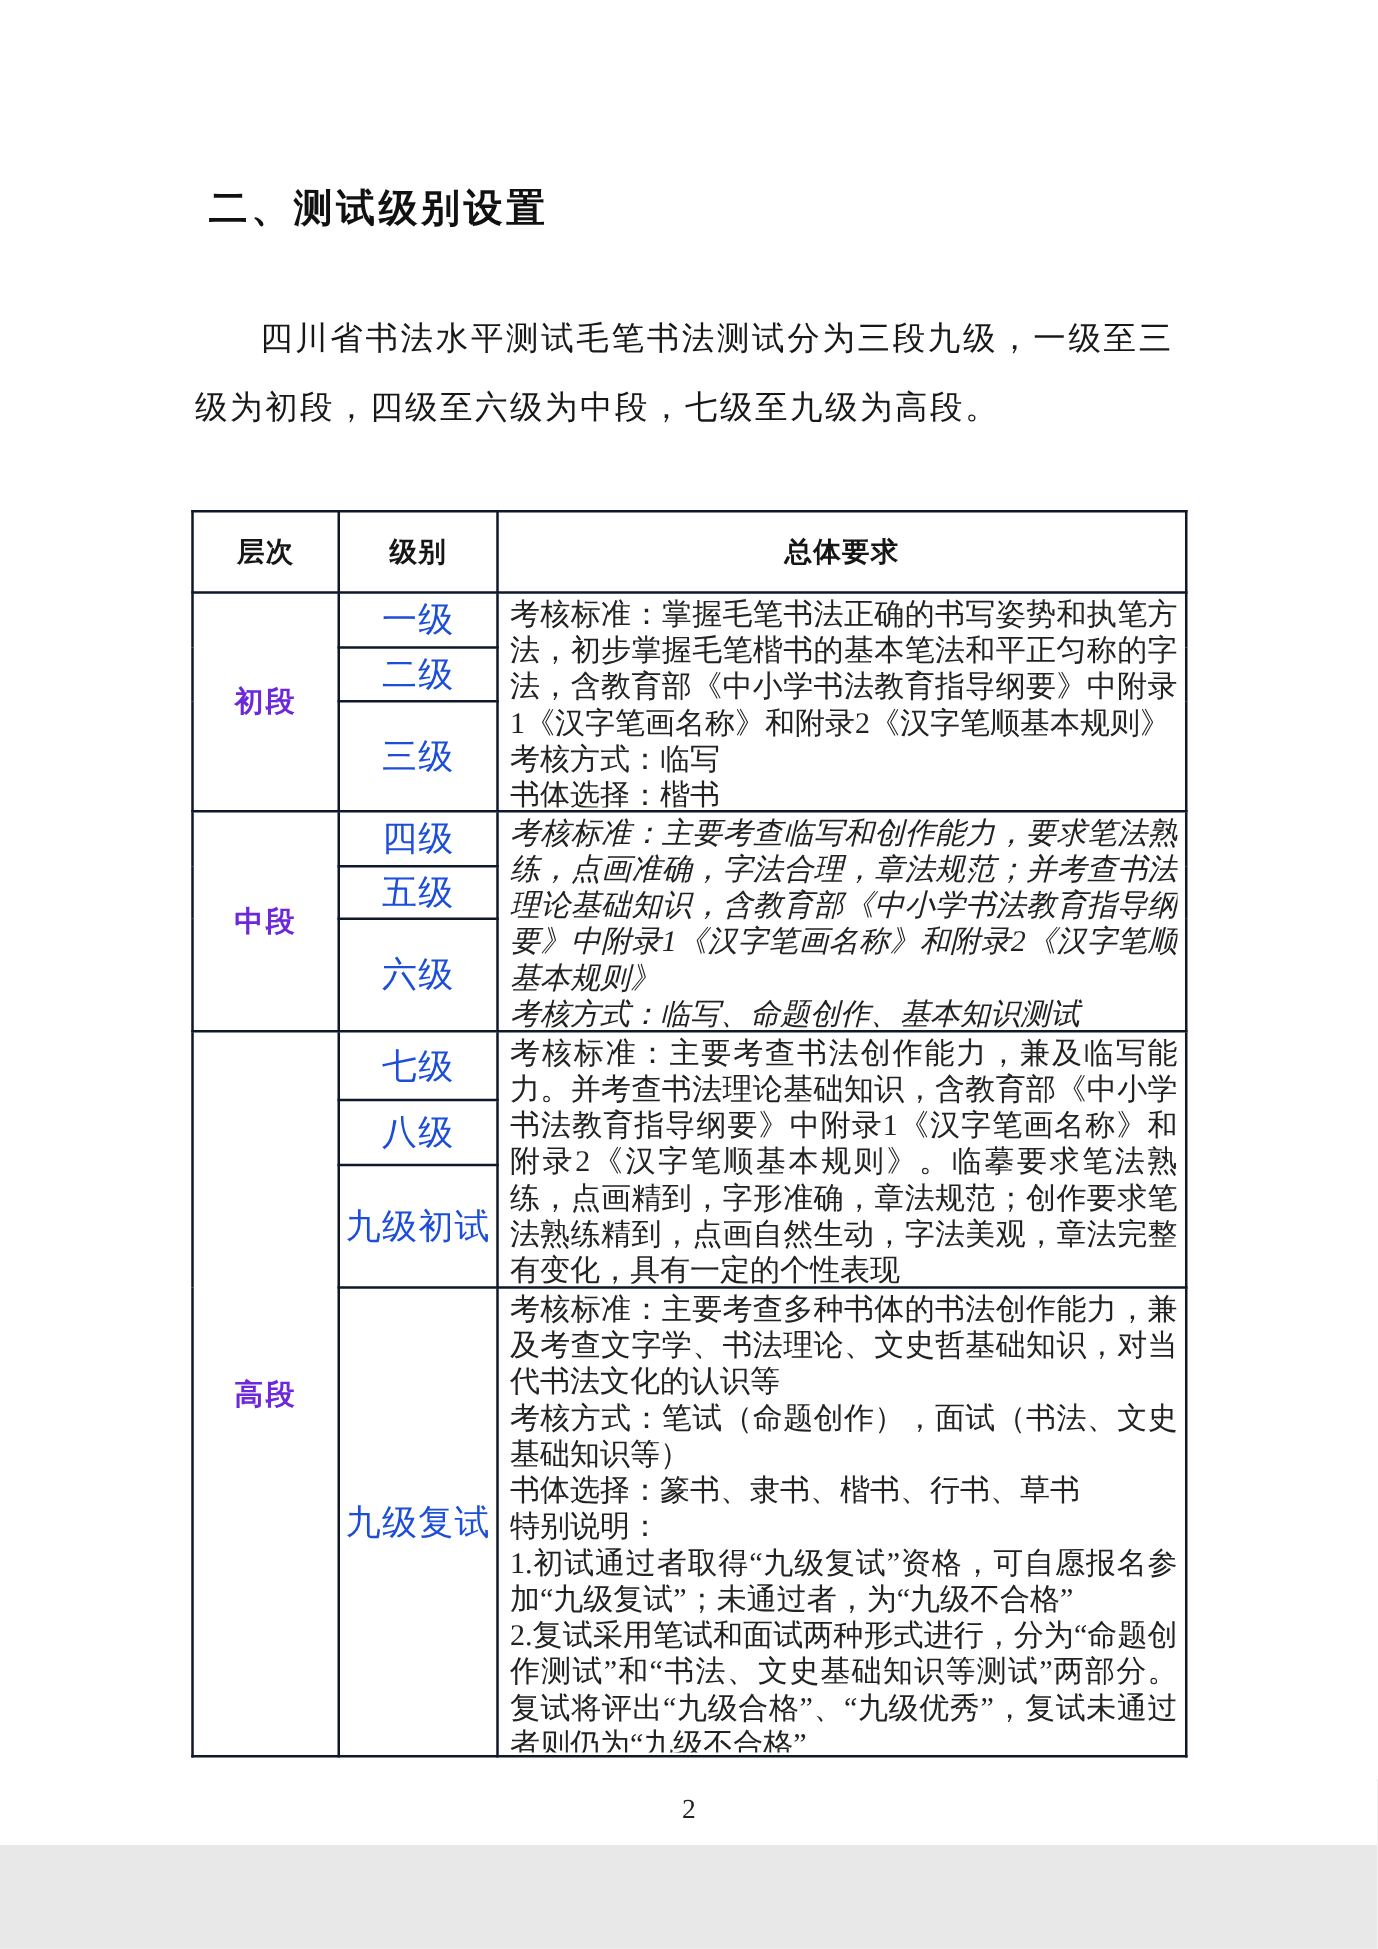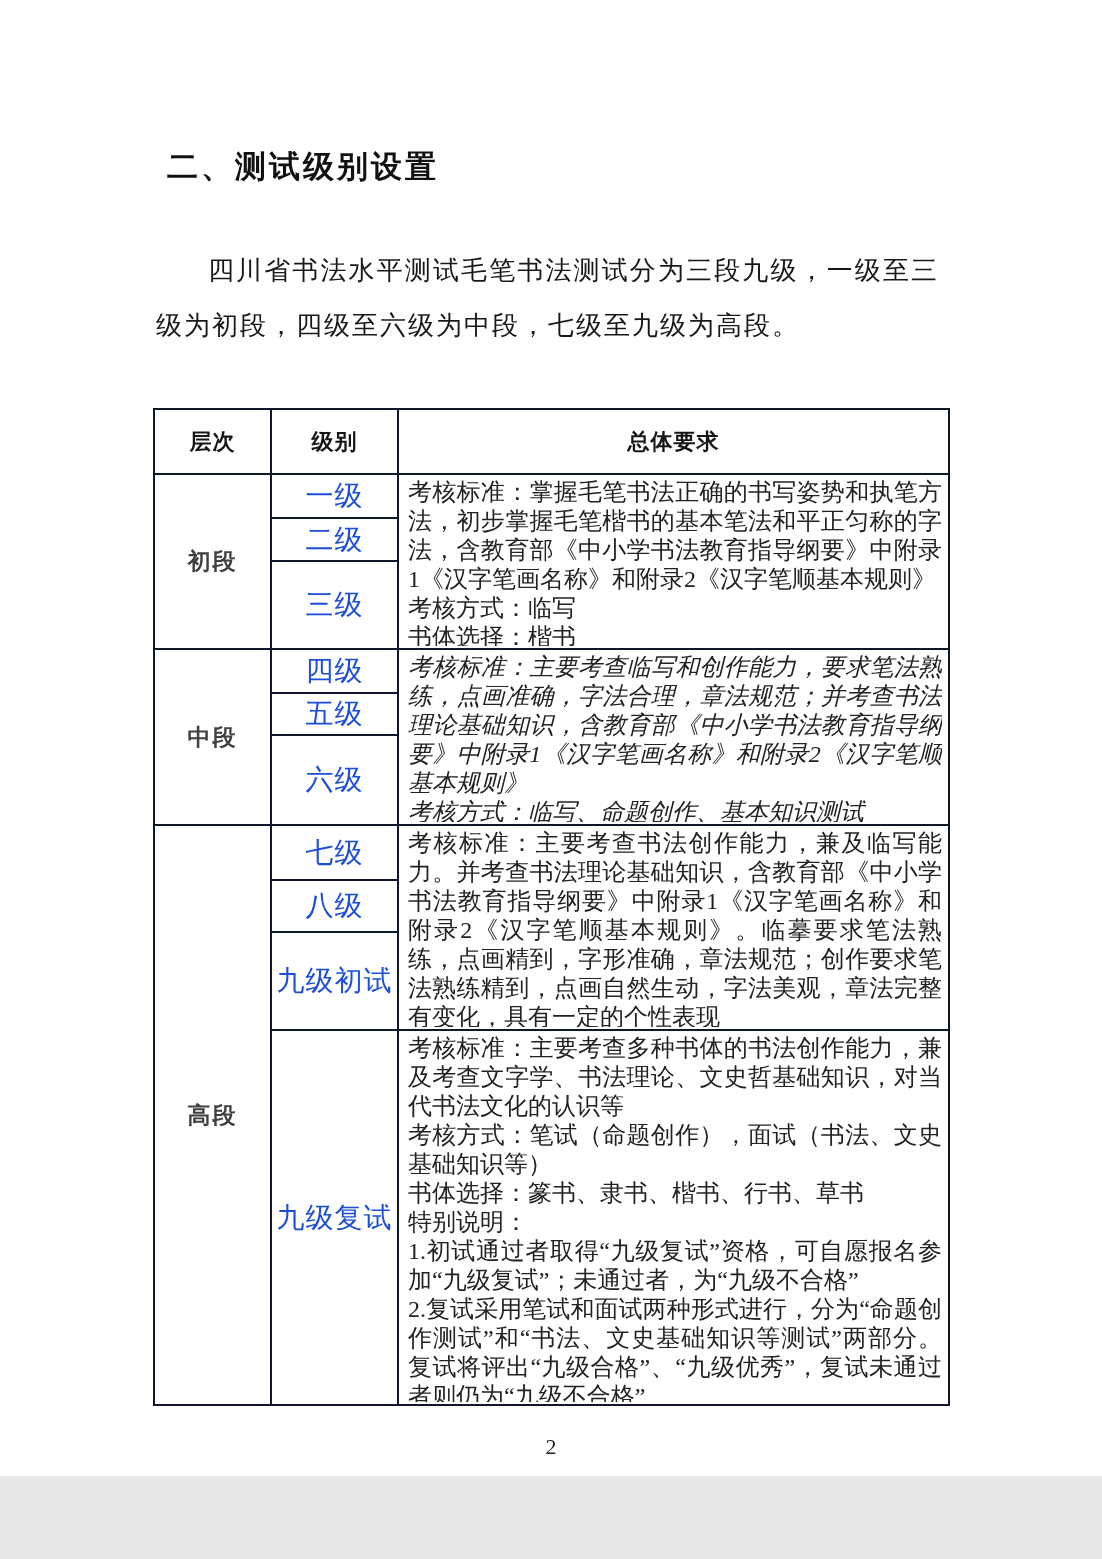--- a/index.html
+++ b/index.html
@@ -56,21 +56,21 @@
     vertical-align: middle;
     letter-spacing: 1px;
     color: #161616;
   }
   td.tier {
     font-size: 23px;
     font-weight: 700;
     text-align: center;
     vertical-align: middle;
     letter-spacing: 2px;
-    color: #404040;
+    color: #6d28d9;
   }
   td.grade {
     font-size: 28px;
     text-align: center;
     vertical-align: middle;
     letter-spacing: 1px;
     color: #1d4ed8;
   }
   td.req {
     vertical-align: top;

